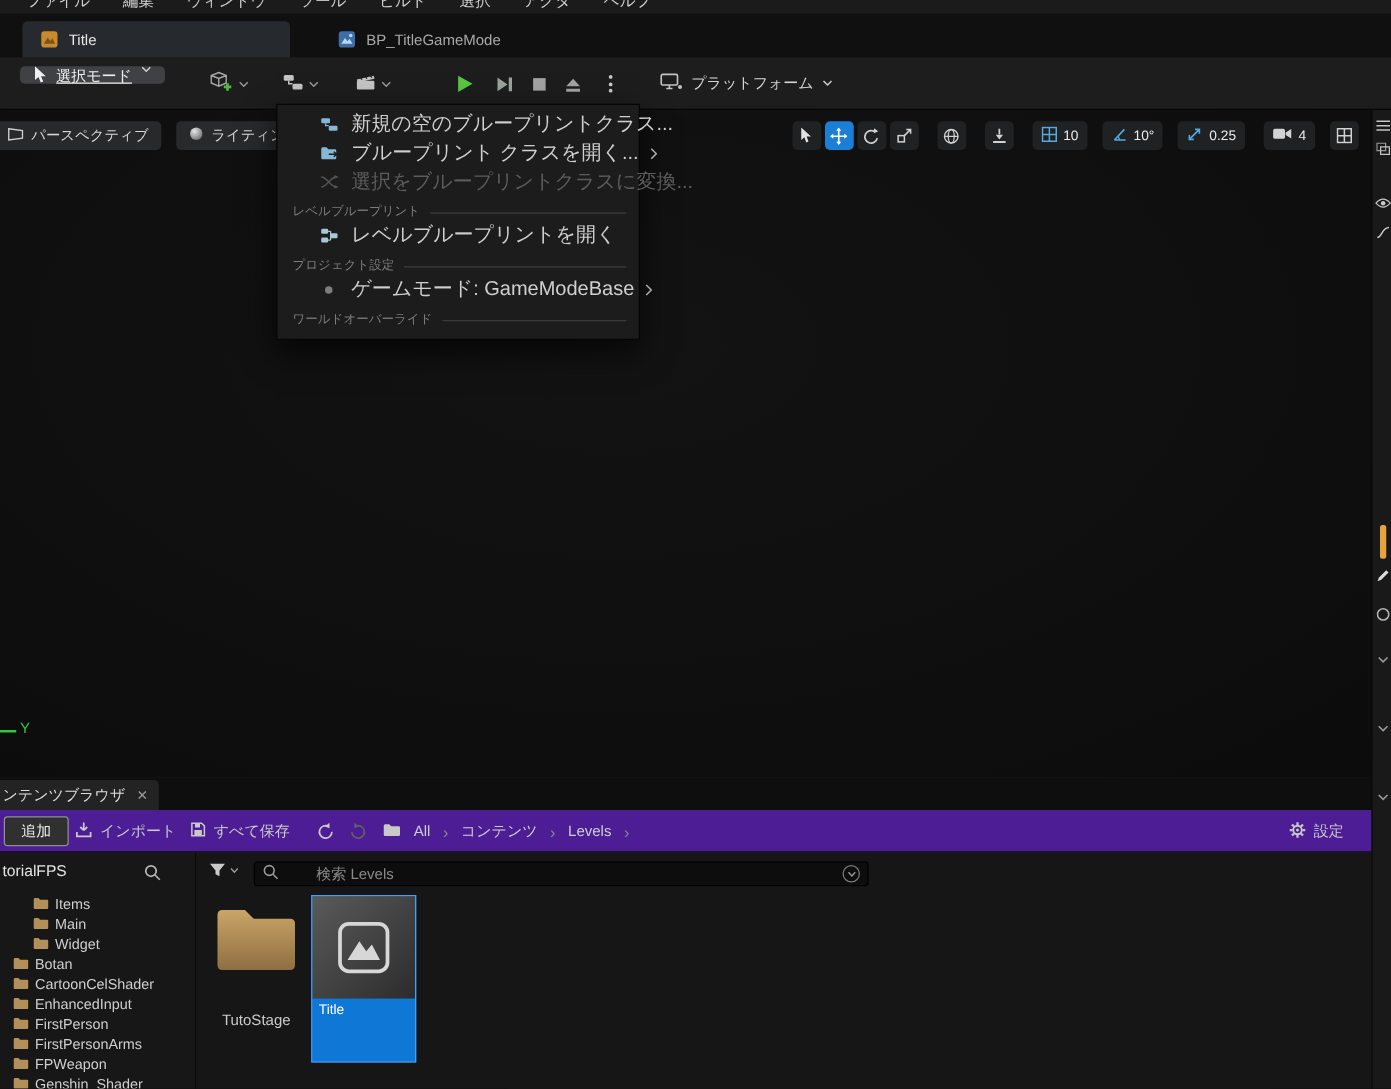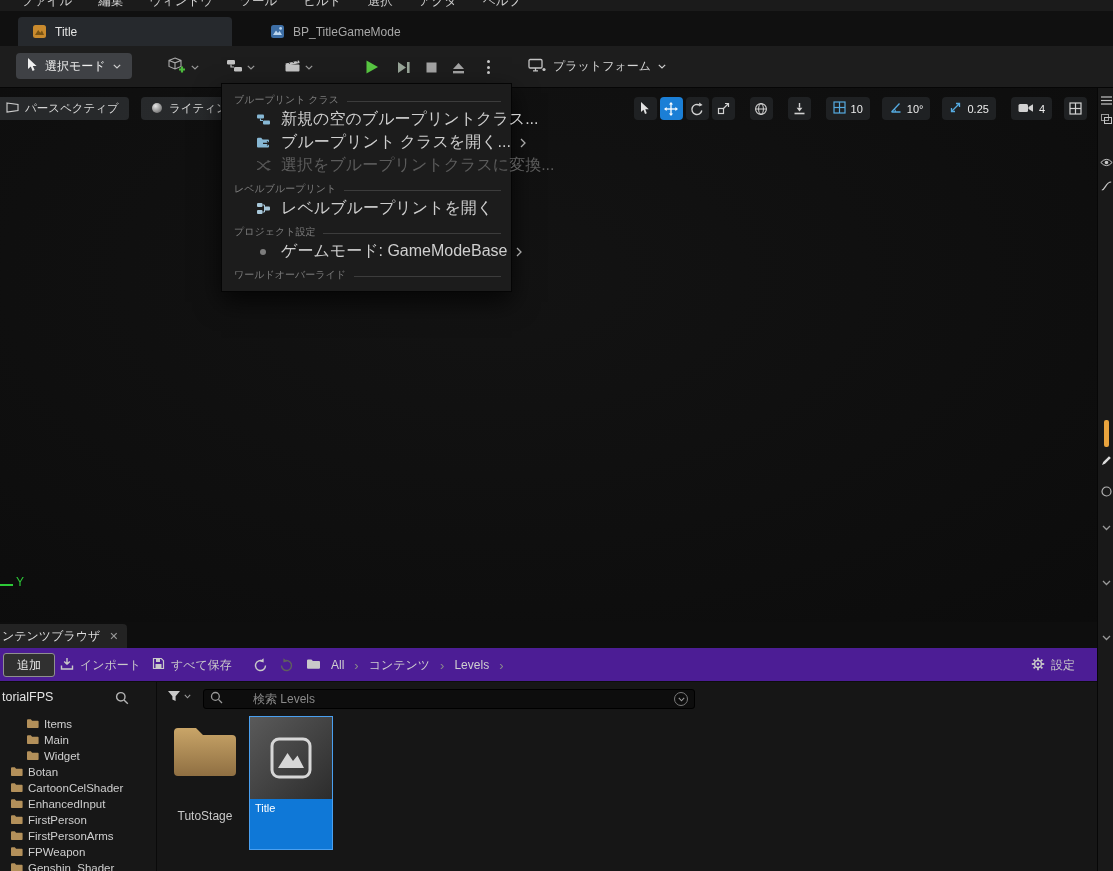--- a/index.html
+++ b/index.html
@@ -12,21 +12,21 @@
   .menubar .mi { padding:0 13px; font-size:12.5px; color:#cfcfcf; line-height:16px; white-space:nowrap; }
 
   
   .tabbar { position:absolute; top:11px; left:0; right:0; height:35px; background:#101010; }
   .tab { position:absolute; top:6px; height:29px; display:flex; align-items:center; gap:8px; padding:0 14px; font-size:12px; color:#a8a8a8; white-space:nowrap; }
   .tab.active { background:#26292d; color:#e4e4e4; border-radius:4px 4px 0 0; }
   .tab .tic { display:flex; align-items:center; }
 
   
   .toolbar { position:absolute; top:46px; left:0; right:0; height:42px; background:#1d1d1d; border-bottom:1px solid #060606; }
-  .mode-btn { position:absolute; left:16px; top:7px; height:26px; display:flex; align-items:center; gap:7px; padding:0 11px; background:#3f4145; border-radius:4px; color:#f0f0f0; }
+  .mode-btn { position:absolute; left:16px; top:7px; height:14px; display:flex; align-items:flex-start; gap:7px; padding:0 11px; background:#3f4145; border-radius:4px; color:#f0f0f0;text-decoration:underline; }
   .tb-group { position:absolute; top:10px; height:22px; display:flex; align-items:center; gap:4px; color:#c9c9c9; }
   .play-btn { position:absolute; top:9px; width:24px; height:24px; display:flex; align-items:center; justify-content:center; }
   .platform-btn { position:absolute; left:528px; top:7px; height:27px; display:flex; align-items:center; gap:7px; color:#d6d6d6; }
   .kebab { display:flex; flex-direction:column; gap:2.5px; }
   .kebab i { width:3px; height:3px; border-radius:50%; background:#c9c9c9; }
 
   
   .viewport { position:absolute; top:88px; left:0; width:1097px; height:534px;
     background:radial-gradient(1100px 600px at 45% 35%, #131313, #0a0a0a); }
   .vp-btn { position:absolute; top:9px; height:23px; display:flex; align-items:center; gap:6px; padding:0 10px;
@@ -355,24 +355,20 @@
             </g>
           </svg>
       </div>
     </div>
 
     <div class="axis-line"></div>
     <div class="axis-label">Y</div>
   </div>
 
   <div class="bp-menu">
-    <div class="bm-header">
-      <span>ブループリント クラス</span>
-        <i class="line"></i>
-    </div>
     <div class="bm-item">
       <span class="ic">
         <svg width="15" height="13" viewBox="0 0 15 13">
             <rect x="1" y="1.5" width="7" height="4" rx="1" fill="#86b7d4"></rect>
             <rect x="7" y="7.5" width="7" height="4" rx="1" fill="#86b7d4"></rect>
             <path d="M4.5 5.5 V7.5 H7" fill="none" stroke="#86b7d4" stroke-width="1.1"></path>
           </svg>
       </span>
       <span>新規の空のブループリントクラス...</span>
     </div>

